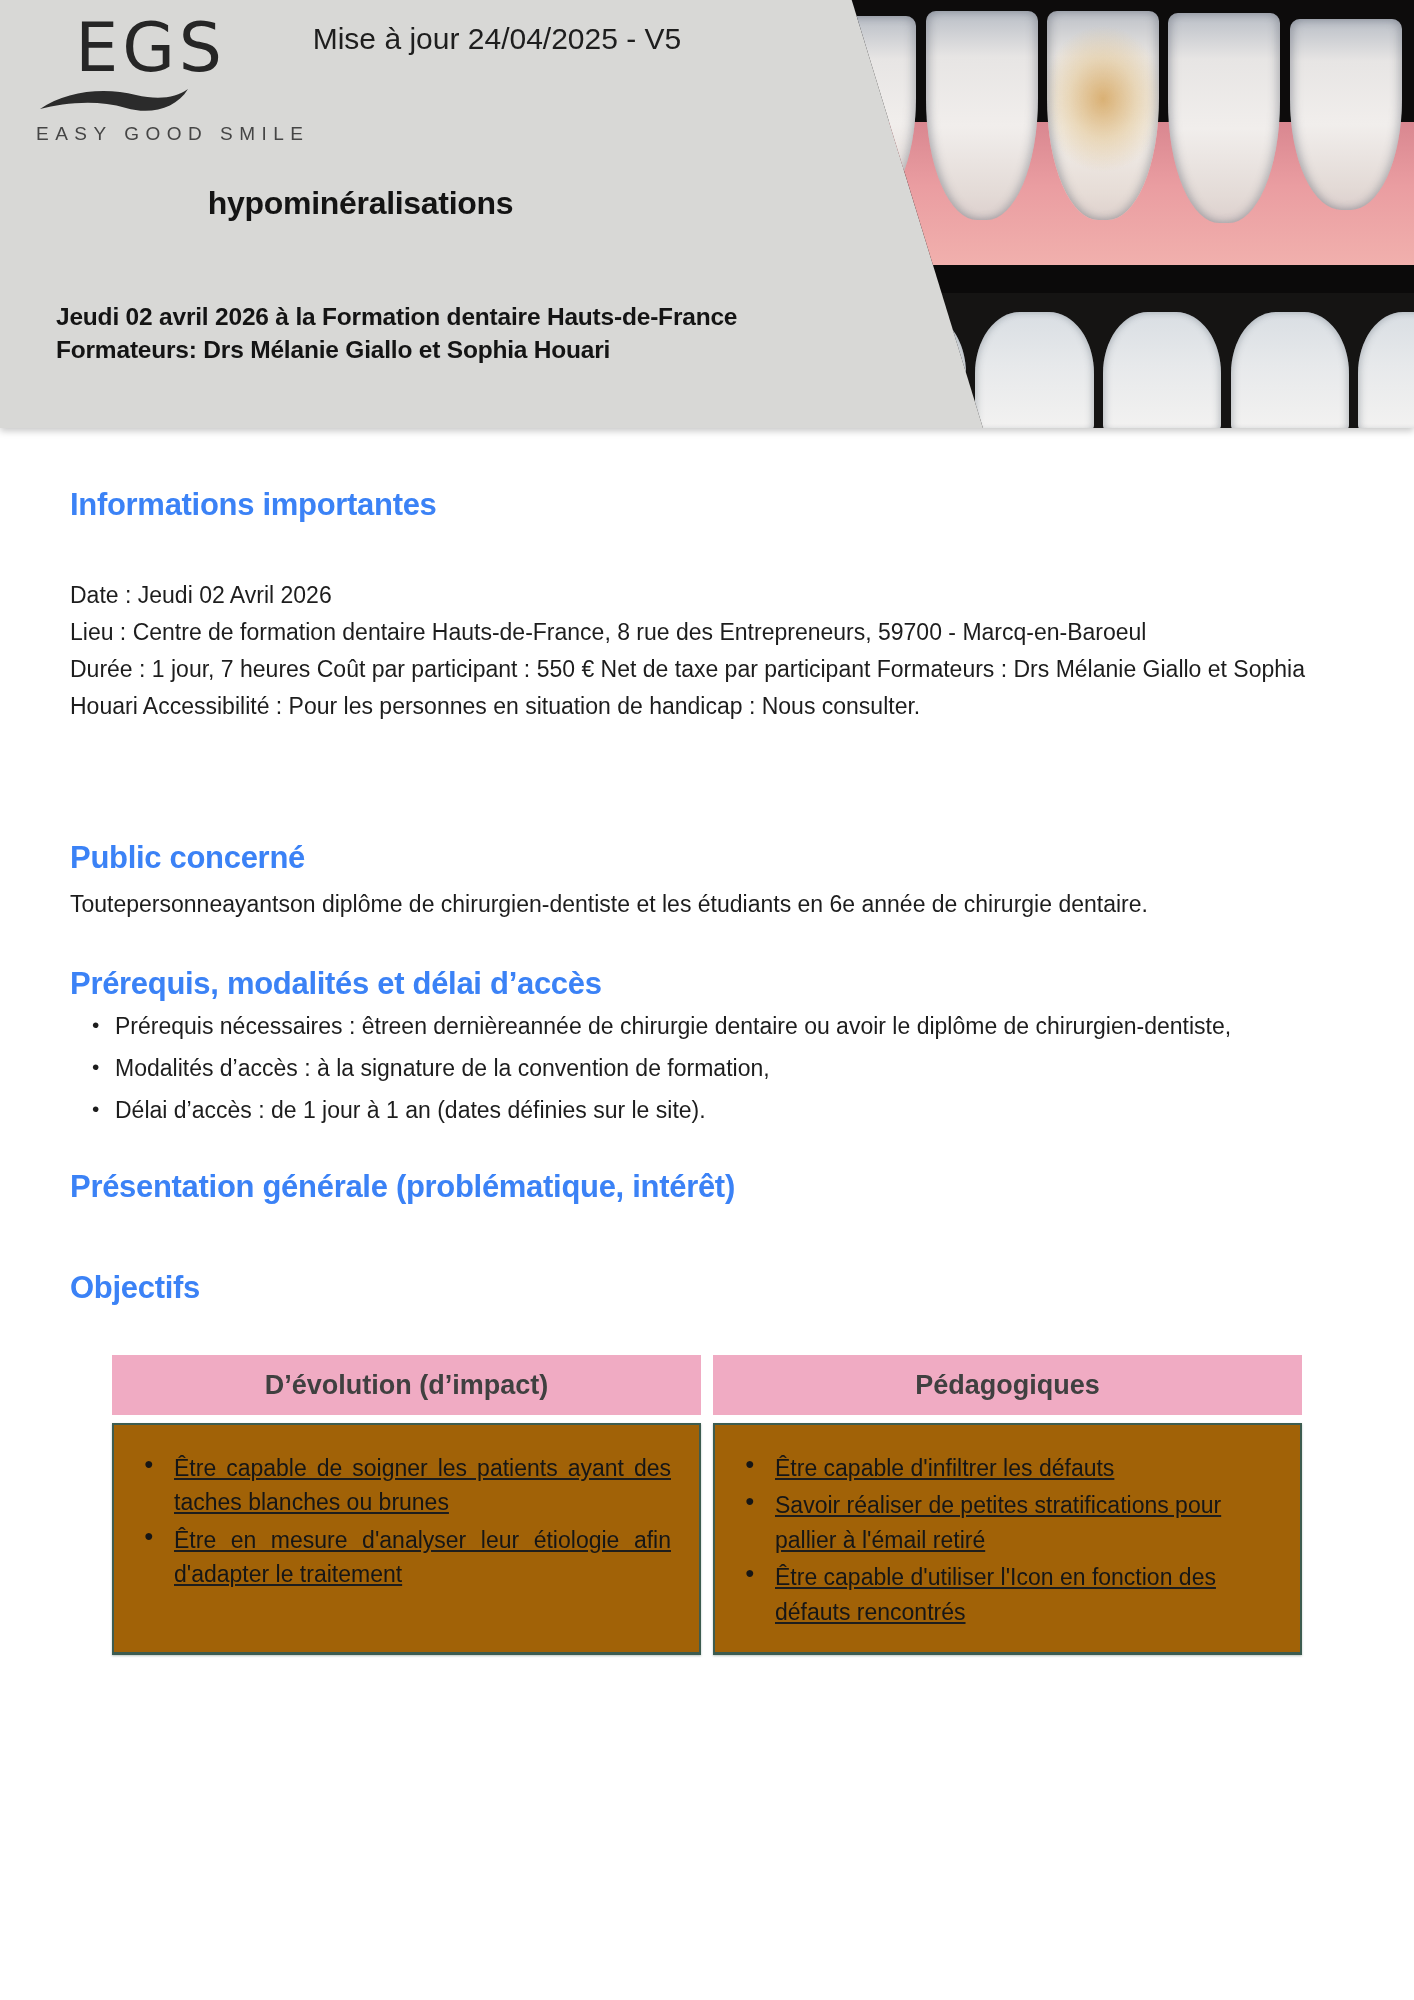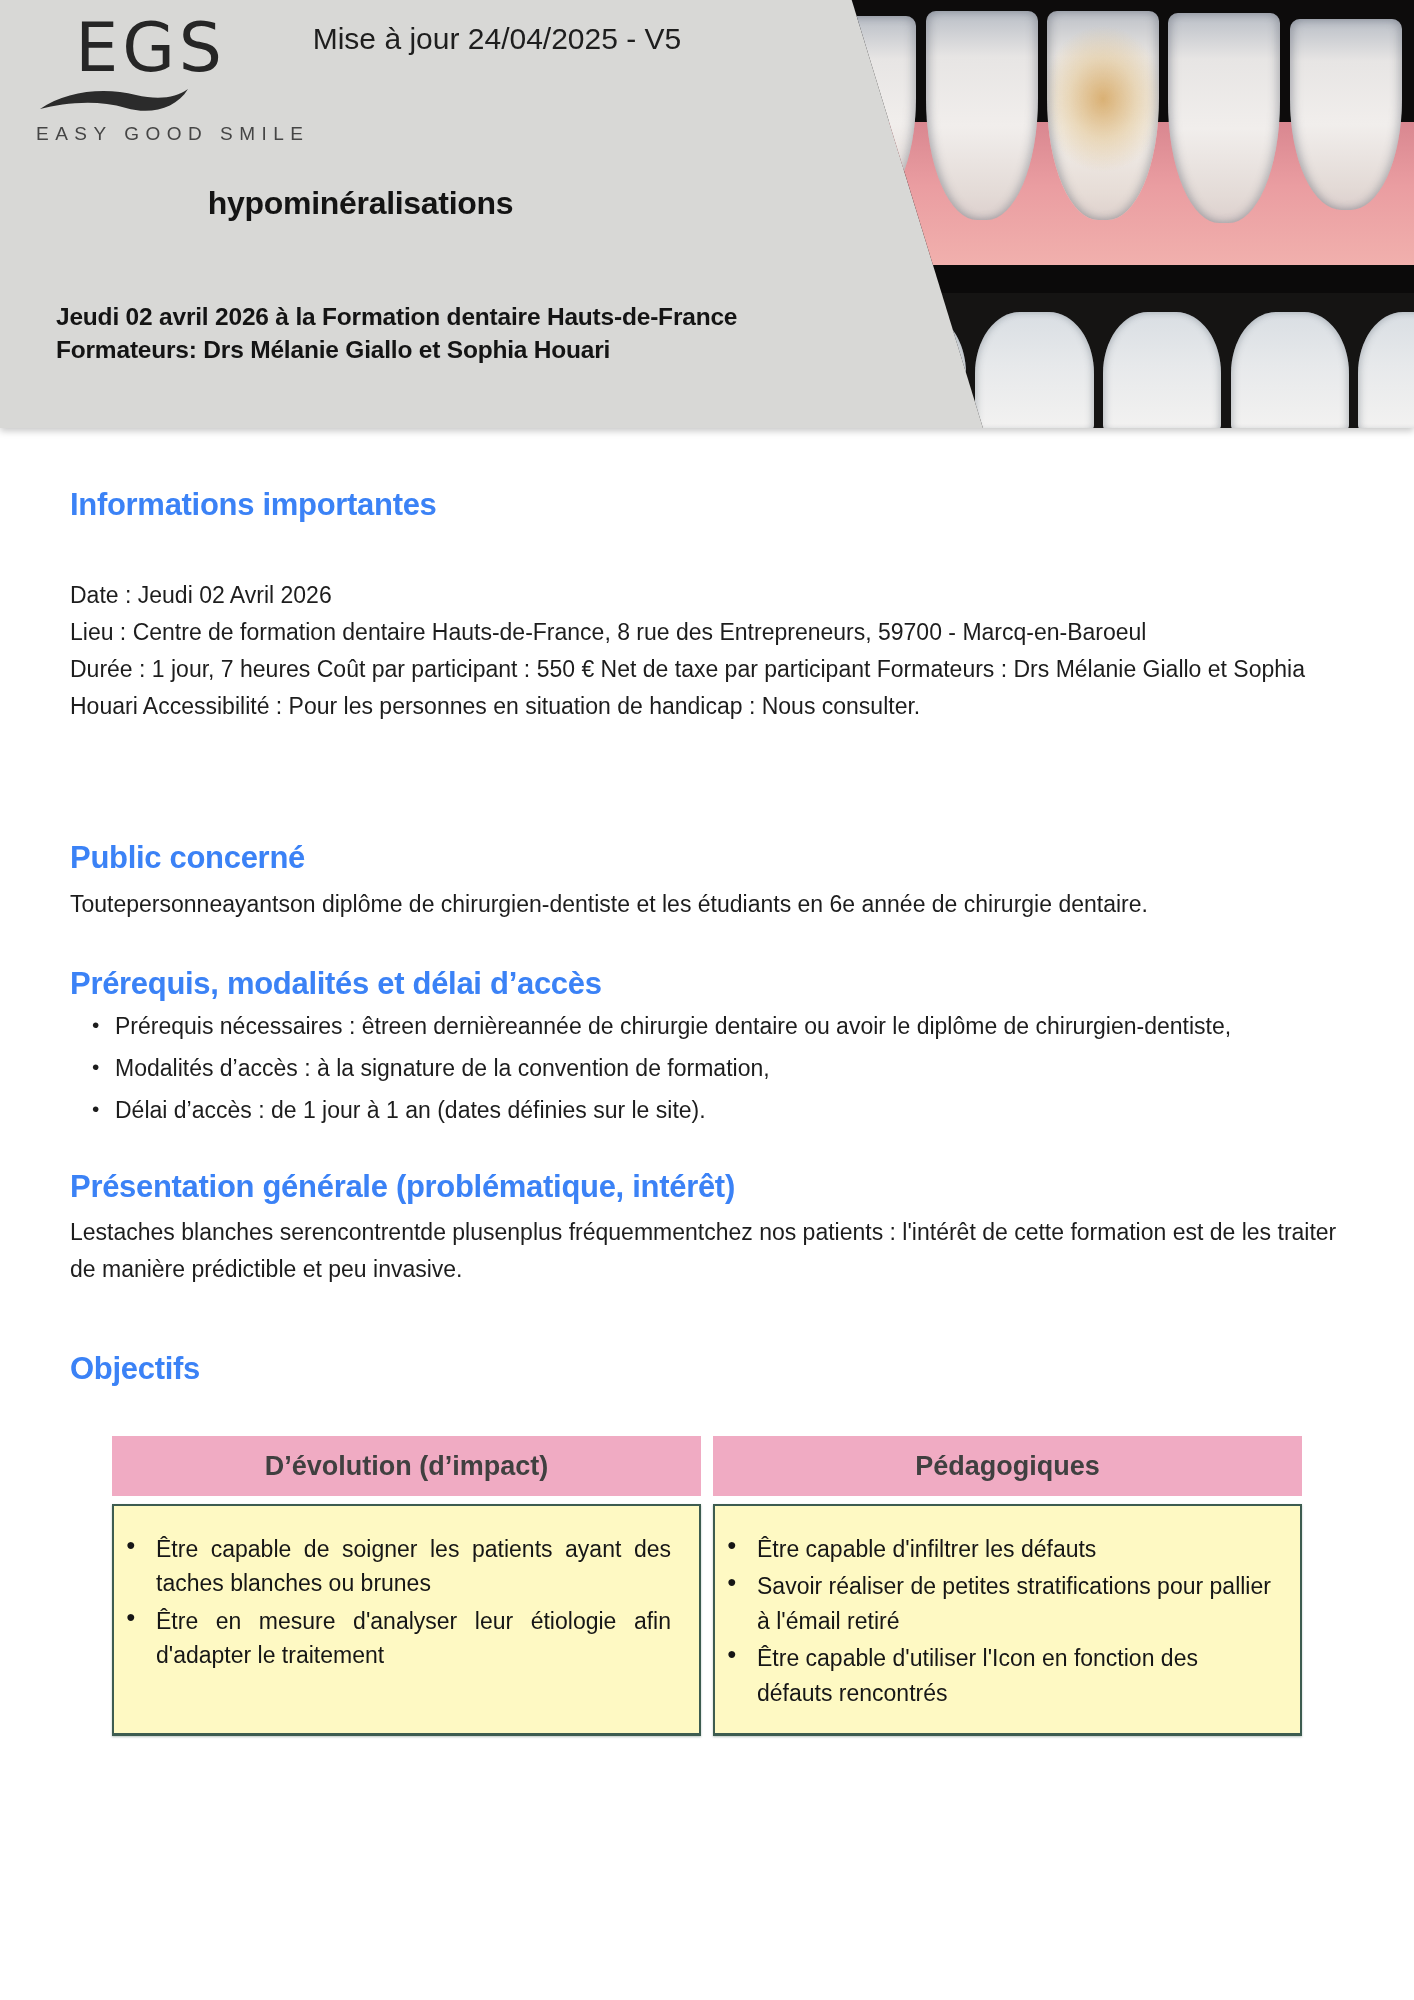--- a/index.html
+++ b/index.html
@@ -68,23 +68,23 @@
   .ul-prerequis li::before { content:"•"; position:absolute; left:2px; top:0; font-size:21px; }
   .h-presentation { margin-top:38px; }
   .p-presentation { margin-top:7px; }
   .h-objectifs { margin-top:61px; }
 
   
   .obj-table { margin:46px 42px 0 42px; display:grid; grid-template-columns:1fr 1fr; column-gap:12px; }
   .obj-col { display:flex; flex-direction:column; }
   .obj-head { background:#f0abc3; text-align:center; font-size:27px; font-weight:bold;
               color:#404040; padding:15px 0 14px 0; margin-bottom:8px; }
-  .obj-body { border:2px solid #3d5c50; border-bottom-width:3px; background:#fef9c3;
-              min-height:212px; padding:26px 28px 20px 12px; flex:1;
-              box-shadow:0 1px 2px rgba(61,92,80,.35); }
+  .obj-body { border:2px solid #3d5c50; border-bottom-width:3px; background:#a16207;
+              min-height:212px; padding:26px 28px 20px 30px; flex:1;
+              box-shadow:0 1px 2px rgba(61,92,80,.35);text-decoration:underline; }
   .obj-body ul { list-style:none; }
   .obj-body li { position:relative; font-size:23px; line-height:1.5; padding-left:30px;
                  margin-bottom:3px; color:#161616; }
   .obj-body li::before { content:"●"; position:absolute; left:0; top:1px; font-size:16px; }
   .obj-body.justify li { text-align:justify; }
 </style>
 </head>
 <body>
 
 <div class="page">
@@ -143,21 +143,20 @@
     <p class="p-public">Toutepersonneayantson diplôme de chirurgien-dentiste et les étudiants en 6e année de chirurgie dentaire.</p>
 
     <h2 class="h-prerequis">Prérequis, modalités et délai d’accès</h2>
     <ul class="ul-prerequis">
       <li>Prérequis nécessaires : êtreen dernièreannée de chirurgie dentaire ou avoir le diplôme de chirurgien-dentiste,</li>
       <li>Modalités d’accès : à la signature de la convention de formation,</li>
       <li>Délai d’accès : de 1 jour à 1 an (dates définies sur le site).</li>
     </ul>
 
     <h2 class="h-presentation">Présentation générale (problématique, intérêt)</h2>
-    <p class="p-presentation">Lestaches blanches serencontrentde plusenplus fréquemmentchez nos patients : l'intérêt de cette formation est de les traiter de manière prédictible et peu invasive.</p>
 
     <h2 class="h-objectifs">Objectifs</h2>
 
     <div class="obj-table">
       <div class="obj-col">
         <div class="obj-head">D’évolution (d’impact)</div>
         <div class="obj-body justify">
           <ul>
             <li>Être capable de soigner les patients ayant des taches blanches ou brunes</li>
             <li>Être en mesure d'analyser leur étiologie afin d'adapter le traitement</li>

